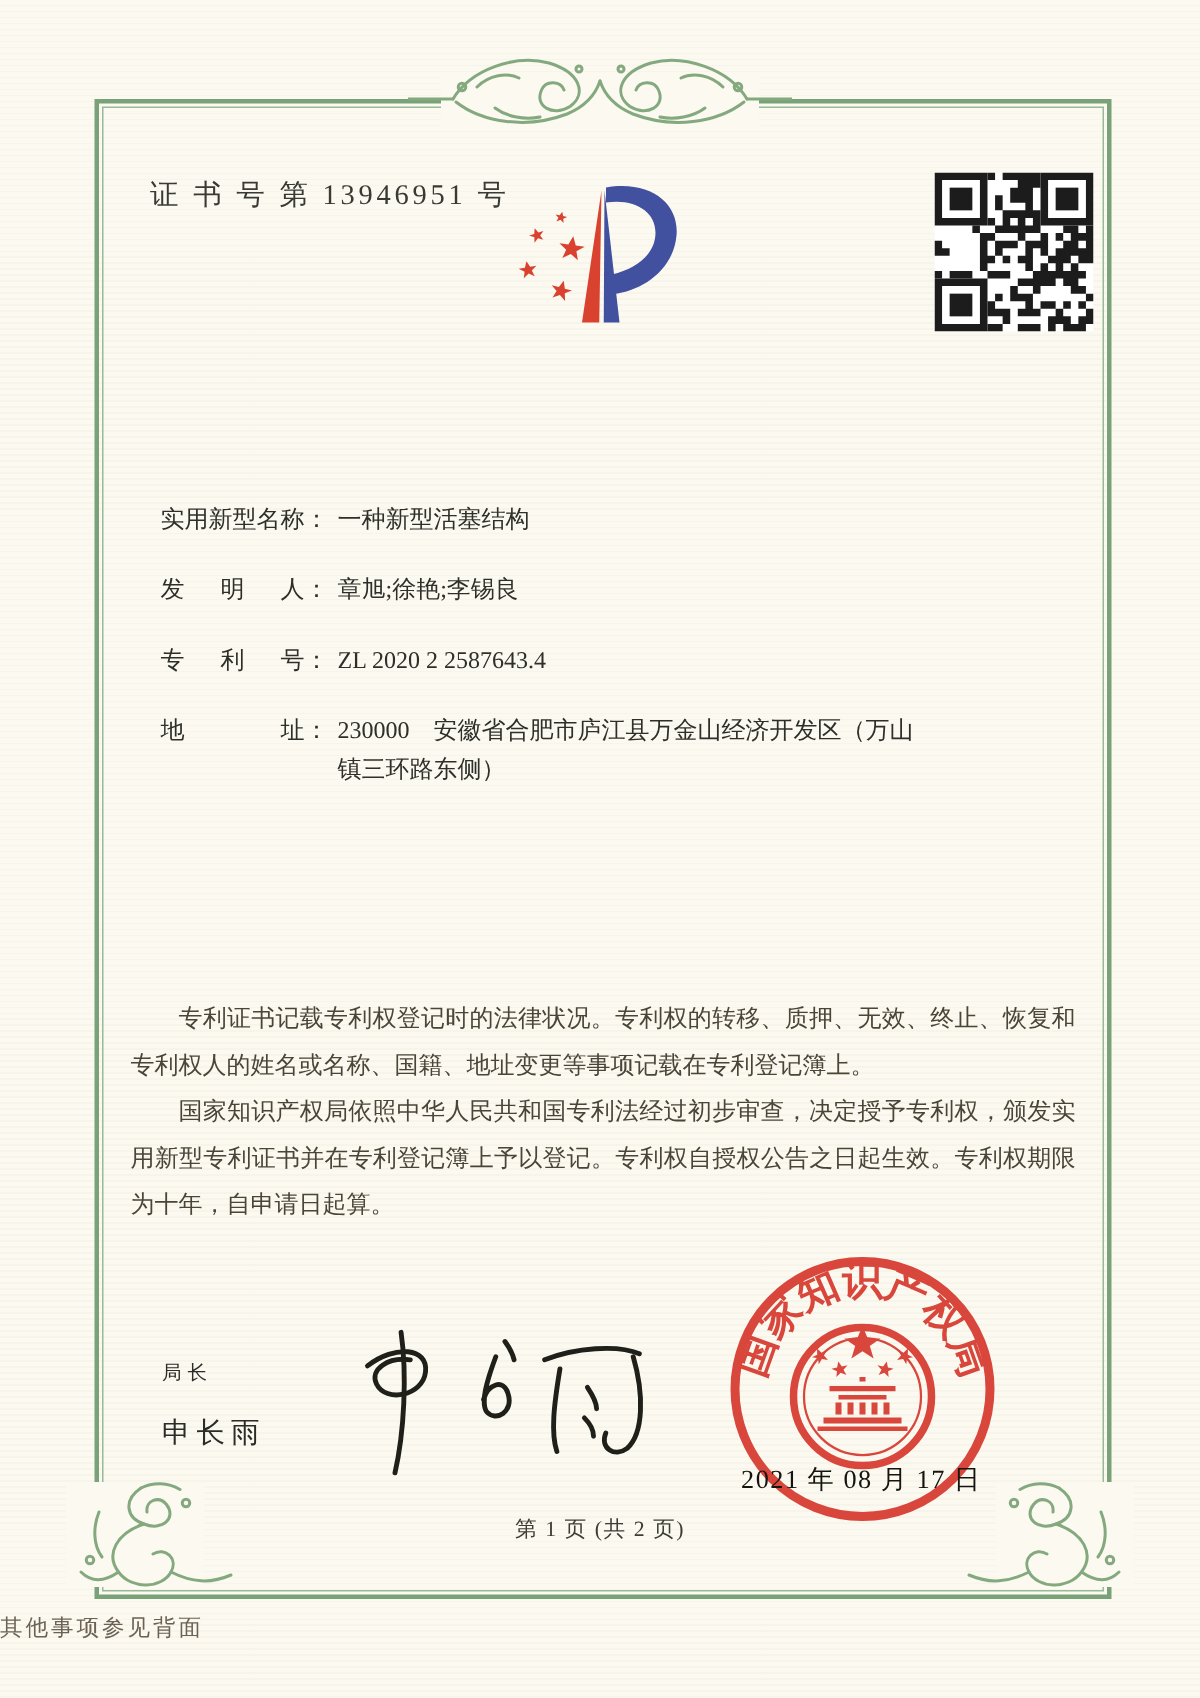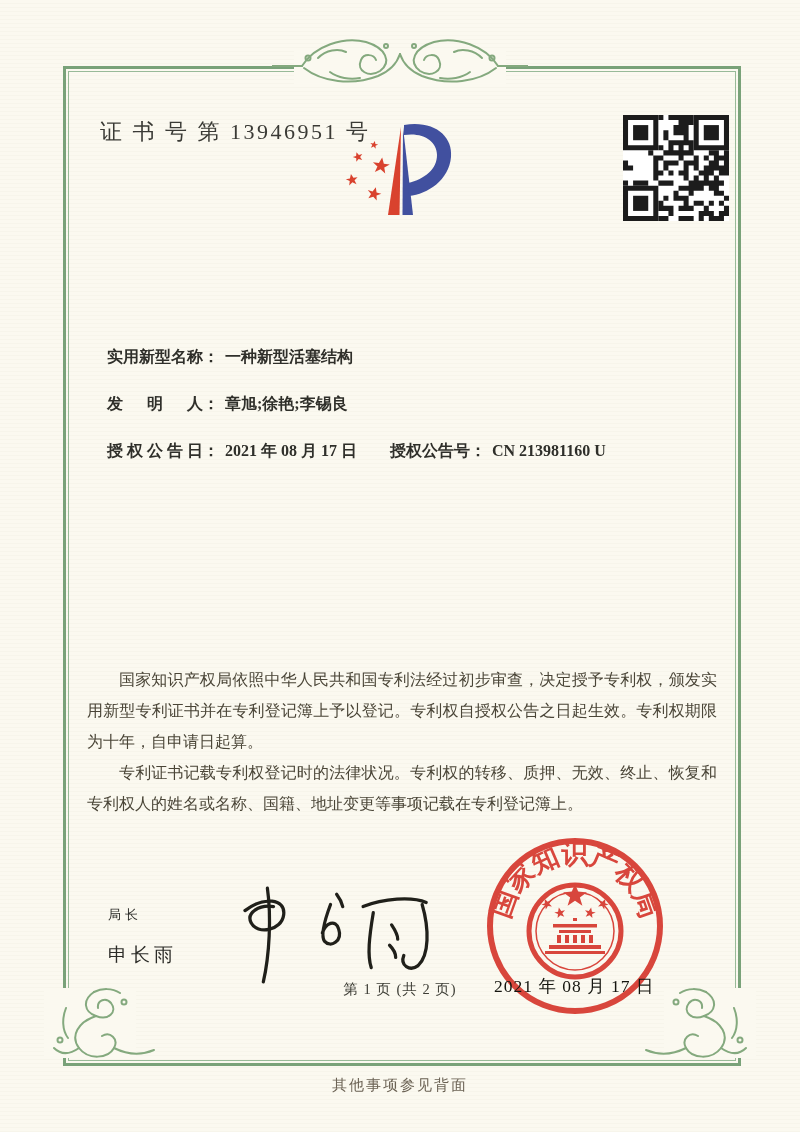--- a/index.html
+++ b/index.html
@@ -7,49 +7,49 @@
     position:relative;width:800px;height:1132px;overflow:hidden;
     background:#fbf9f0;
     background-image:repeating-linear-gradient(0deg, rgba(196,190,165,.07) 0 1px, rgba(0,0,0,0) 1px 4px);
     font-family:"Liberation Serif","DejaVu Serif",serif;
     color:#30302c;
   }
   
   .frame{position:absolute;left:63px;top:66px;width:672px;height:994px;border:3px solid #79a279;}
   .frame::after{content:"";position:absolute;inset:2px;border:1px solid #98ba98;}
   
-  .cert-no{position:absolute;left:100px;top:117px;font-size:22px;letter-spacing:2.5px;color:#3a3a35;}
+  .cert-no{position:absolute;left:100px;top:117px;font-size:19px;letter-spacing:2.5px;color:#3a3a35;}
   .logo{position:absolute;left:338px;top:112px;width:132px;height:126px;}
   .qr{position:absolute;left:623px;top:115px;width:106px;height:106px;}
   .title{position:absolute;left:0;right:0;top:236px;text-align:center;
          font-size:45px;letter-spacing:12px;font-weight:600;color:#1e1e1c;}
   
-  .fields{position:absolute;left:107px;top:344px;width:600px;font-size:16px;color:#2f2f2a;font-weight:bold;}
+  .fields{position:absolute;left:107px;top:334px;width:600px;font-size:16px;color:#2f2f2a;}
   .row{line-height:26px;margin-bottom:21px;white-space:nowrap;}
   .row.wrap{white-space:normal;}
   .flabel{display:inline-block;width:96px;text-align:justify;text-align-last:justify;vertical-align:top;}
   .fcolon{display:inline-block;vertical-align:top;}
   .fvalue{display:inline-block;vertical-align:top;margin-left:6px;}
   .fvalue.addr{width:392px;white-space:normal;}
   .grant-row{position:relative;white-space:nowrap;}
   .grant-right{position:absolute;left:283px;top:0;}
   
   .bodytext{position:absolute;left:87px;top:664px;width:630px;font-size:16px;line-height:31px;
             text-align:justify;color:#4a4537;}
   .bodytext p{margin:0;text-indent:2em;}
   
   .sig-title{position:absolute;left:108px;top:906px;font-size:13px;letter-spacing:4px;color:#2b2b27;font-family:"Liberation Sans",sans-serif;}
   .sig-name{position:absolute;left:108px;top:942px;font-size:19px;letter-spacing:4px;color:#2b2b27;font-family:Liberation Mono, monospace;}
   .sig-hand{position:absolute;left:222px;top:876px;width:215px;height:112px;}
   
   .seal{position:absolute;left:483px;top:834px;width:184px;height:184px;opacity:.93;}
   .seal-date{position:absolute;left:494px;top:974px;font-size:17.5px;letter-spacing:1px;color:#15150f;z-index:5;}
   
-  .page-info{position:absolute;left:0;right:0;top:980px;text-align:center;font-size:14.5px;color:#3d3d35;letter-spacing:1px;}
-  .back-note{position:absolute;left:0;right:0;top:1076px;text-align:center;font-size:15px;color:#6b6254;letter-spacing:2px;}
+  .page-info{position:absolute;left:0;right:0;top:1010px;text-align:center;font-size:14.5px;color:#3d3d35;letter-spacing:1px;}
+  .back-note{position:absolute;left:0;right:0;top:1076px;text-align:left;font-size:15px;color:#6b6254;letter-spacing:2px;}
   
   .orn-top{position:absolute;left:272px;top:28px;width:256px;height:66px;}
   .orn-bl{position:absolute;left:36px;top:988px;width:120px;height:84px;}
   .orn-br{position:absolute;left:644px;top:988px;width:120px;height:84px;}
 </style>
 </head>
 <body>
 
 <div class="page">
 
@@ -135,33 +135,31 @@
   </svg>
 
 
   <div class="fields">
     <div class="row">
       <span class="flabel">实用新型名称</span><span class="fcolon">：</span><span class="fvalue">一种新型活塞结构</span>
     </div>
     <div class="row">
       <span class="flabel">发明人</span><span class="fcolon">：</span><span class="fvalue">章旭;徐艳;李锡良</span>
     </div>
-    <div class="row grant-row">
-      <span>
-        <span class="flabel">授权公告日</span><span class="fcolon">：</span><span class="fvalue">2021 年 08 月 17 日</span>
-      </span>
-      <span class="grant-right">
-        <span>授权公告号</span><span class="fcolon">：</span><span class="fvalue">CN 213981160 U</span>
-      </span>
+    <div class="row">
+      <span class="flabel">专利号</span><span class="fcolon">：</span><span class="fvalue">ZL 2020 2 2587643.4</span>
+    </div>
+    <div class="row wrap">
+      <span class="flabel">地址</span><span class="fcolon">：</span><span class="fvalue addr">230000　安徽省合肥市庐江县万金山经济开发区（万山镇三环路东侧）</span>
     </div>
   </div>
 
   <div class="bodytext">
+    <p>专利证书记载专利权登记时的法律状况。专利权的转移、质押、无效、终止、恢复和专利权人的姓名或名称、国籍、地址变更等事项记载在专利登记簿上。</p>
     <p>国家知识产权局依照中华人民共和国专利法经过初步审查，决定授予专利权，颁发实用新型专利证书并在专利登记簿上予以登记。专利权自授权公告之日起生效。专利权期限为十年，自申请日起算。</p>
-    <p>专利证书记载专利权登记时的法律状况。专利权的转移、质押、无效、终止、恢复和专利权人的姓名或名称、国籍、地址变更等事项记载在专利登记簿上。</p>
   </div>
 
   <div class="sig-title">局长</div>
   <div class="sig-name">申长雨</div>
   <svg class="sig-hand" viewBox="0 0 210 110">
     <g stroke="#20201a" stroke-width="3.2" fill="none" stroke-linecap="round" stroke-linejoin="round">
       <path d="M22 34 C 40 20 62 22 60 38 C 58 54 34 58 28 46 C 23 36 36 28 50 30"></path>
       <path d="M44 12 C 48 40 46 78 40 104"></path>
       <path d="M106 28 C 100 44 96 58 100 64 C 106 71 118 64 114 52 C 111 42 101 46 98 56"></path>
       <path d="M112 18 C 115 22 117 26 118 30"></path>

